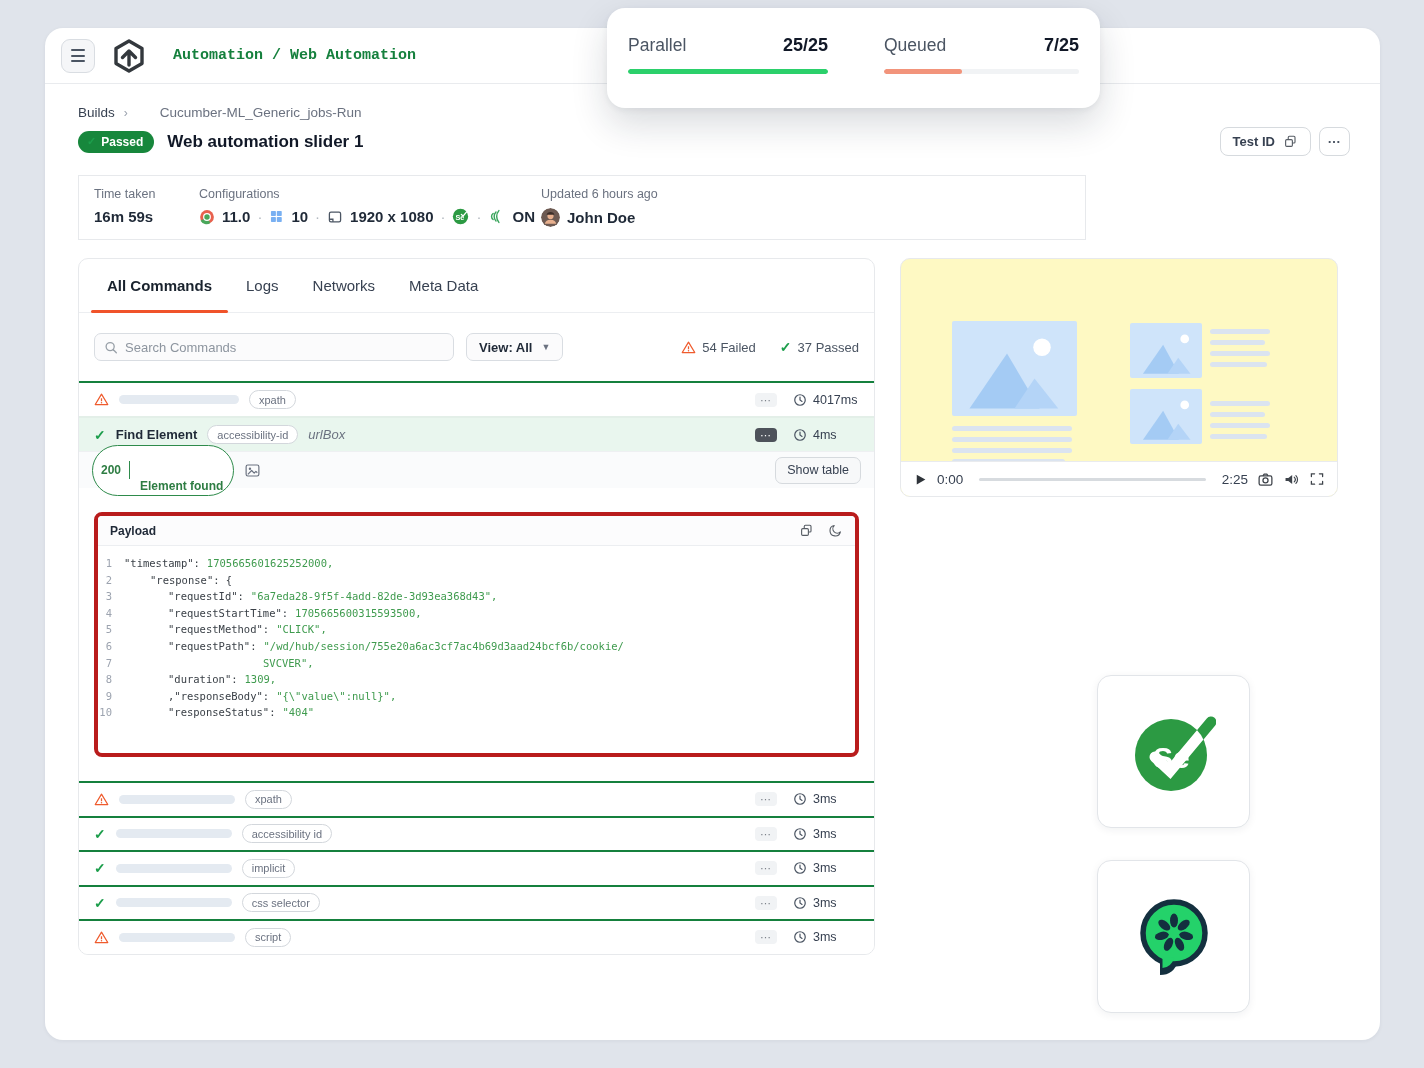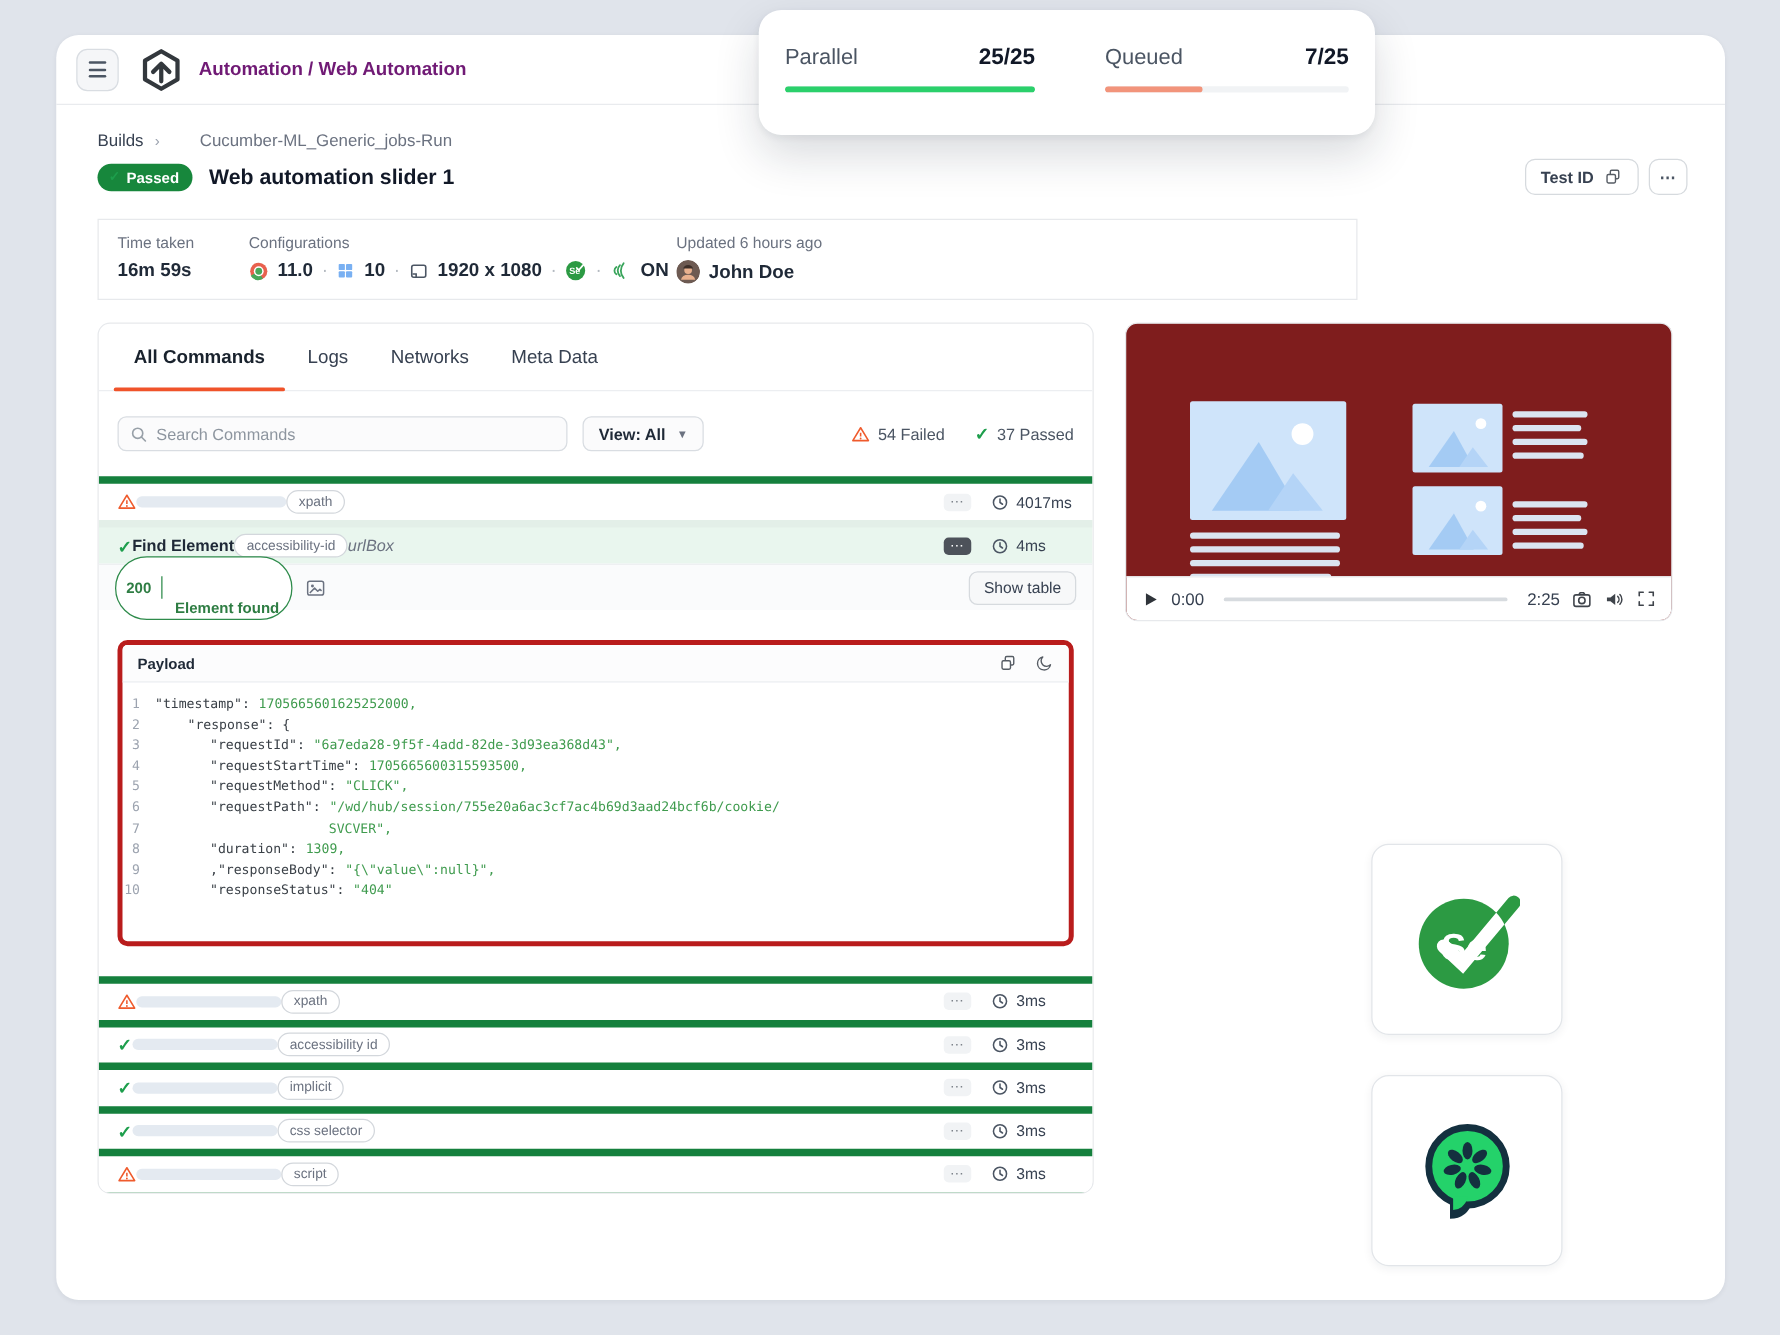--- a/index.html
+++ b/index.html
@@ -6,21 +6,21 @@
   html,body {width:1424px;height:1068px;}
   body {background:#e0e4eb;font-family:"Liberation Sans",sans-serif;position:relative;overflow:hidden;}
 
   .app {position:absolute;left:45px;top:28px;width:1335px;height:1012px;background:#fff;border-radius:18px;box-shadow:0 1px 4px rgba(20,30,50,.06);}
 
   
   .topbar {height:56px;border-bottom:1px solid #e9ebee;display:flex;align-items:center;padding:0 16px;}
   .hamburger {width:34px;height:34px;border:1px solid #d9dde2;border-radius:9px;background:#f5f6f8;display:flex;flex-direction:column;justify-content:center;align-items:center;gap:3.5px;cursor:pointer;}
   .hamburger i {display:block;width:14px;height:2px;background:#4b5563;border-radius:2px;}
   .logo {margin-left:16px;display:flex;}
-  .topbar-title {margin-left:12px;font-size:15px;font-weight:bold;color:#701a75;}
+  .topbar-title {margin-left:26px;font-size:15px;font-weight:bold;color:#15803d;font-family:Liberation Mono, monospace;}
 
   
   .crumbs {position:absolute;left:33px;top:77px;font-size:13.5px;color:#374151;display:flex;gap:9px;align-items:center;}
   .crumbs .sep {color:#9ca3af;font-size:12px;}
   .crumbs .cur {color:#6b7280;margin-left:23px;}
   .title-row {position:absolute;left:33px;top:99px;right:30px;display:flex;align-items:center;}
   .pill-passed {background:#17873c;color:#fff;font-size:12px;font-weight:bold;padding:4px 11px 4px 9px;border-radius:999px;display:flex;align-items:center;gap:5px;}
   .pill-passed .ck {font-size:11px;font-weight:bold;}
   .page-title {margin-left:13px;font-size:17px;font-weight:bold;color:#111827;}
   .title-actions {margin-left:auto;display:flex;gap:8px;}
@@ -44,21 +44,21 @@
   .toolbar {height:68px;display:flex;align-items:center;padding:0 15px;}
   .search {width:360px;height:28px;border:1px solid #d9dde2;border-radius:7px;background:#fbfbfc;display:flex;align-items:center;padding:0 9px;gap:7px;}
   .search input {border:0;outline:0;background:transparent;font-size:13px;color:#374151;width:100%;font-family:inherit;}
   .search input::placeholder {color:#8d959f;}
   .view-btn {margin-left:12px;height:28px;border:1px solid #d9dde2;border-radius:7px;background:#fbfbfc;display:flex;align-items:center;padding:0 12px;font-size:13px;color:#1f2937;font-weight:600;gap:9px;cursor:pointer;}
   .caret {color:#6b7280;font-size:9px;}
   .stats {margin-left:auto;display:flex;gap:24px;align-items:center;font-size:13px;color:#4b5563;}
   .stat {display:flex;gap:6px;align-items:center;}
   .ck {color:#1d9e4c;font-weight:bold;font-size:14px;}
 
-  .cmd-row {height:35px;border-top:6px solid #15803d;display:flex;align-items:center;padding:0 15px;gap:0;background:#fff;cursor:pointer;}
+  .cmd-row {height:35px;border-top:2px solid #15803d;display:flex;align-items:center;padding:0 15px;gap:10px;background:#fff;cursor:pointer;}
   .cmd-row.short {height:34.5px;}
   .skel {width:116px;height:9px;border-radius:5px;background:#e4eaf1;}
   .pillb {border:1px solid #d3d7dc;border-radius:999px;padding:2.5px 9px;font-size:11px;color:#6b7280;background:#fff;white-space:nowrap;}
   .row-right {margin-left:auto;display:flex;align-items:center;gap:16px;}
   .dots-chip {color:#7c828a;background:#f1f3f5;border-radius:4px;padding:0 5px;font-size:11px;line-height:14px;letter-spacing:1px;cursor:pointer;}
   .dots-chip.dark {background:#4d525a;color:#fff;}
   .durcell {width:66px;display:flex;align-items:center;gap:6px;font-size:12.5px;color:#374151;}
   .cmd-row.selected {background:#e9f6ee;border-top-color:#e3efe8;}
   .sel-name {font-size:13px;font-weight:bold;color:#1f2937;}
   .arg {font-style:italic;color:#6b7280;font-size:13px;}
@@ -76,21 +76,21 @@
   .ph-icons svg {cursor:pointer;}
   .code-area {padding:9px 0 0;font-family:"DejaVu Sans Mono",monospace;font-size:10.5px;line-height:16.6px;}
   .pl {display:flex;}
   .ln {width:26px;text-align:right;color:#9ca3af;flex:none;padding-right:12px;}
   .cs {white-space:pre;display:flex;}
   .k {color:#3a4047;}
   .v {color:#3f9b4e;margin-left:7px;}
   .ind1 {padding-left:26px;} .ind2 {padding-left:44px;} .ind3 {padding-left:132px;}
 
   
-  .video-card {position:absolute;left:855px;top:230px;width:438px;height:239px;border:1px solid #e7e9ec;border-radius:10px;background:#7f1d1d;overflow:hidden;}
+  .video-card {position:absolute;left:855px;top:230px;width:438px;height:239px;border:1px solid #e7e9ec;border-radius:10px;background:#fef9c3;overflow:hidden;}
   .canvas {position:relative;height:245px;}
   .mock-img {position:absolute;background:#cfe4fa;border-radius:2px;overflow:hidden;}
   .wline {position:absolute;height:5px;border-radius:2.5px;background:#dbe4f0;}
   .vc-bar {position:absolute;bottom:0;left:0;right:0;height:35px;border-top:1px solid #e9ebee;display:flex;align-items:center;padding:0 12px;gap:9px;background:#fff;}
   .vtime {font-size:13.5px;color:#374151;}
   .seek {flex:1;height:3px;background:#d7dbdf;border-radius:2px;margin:0 7px;cursor:pointer;}
   .vc-bar svg {cursor:pointer;flex:none;}
 
   
   .sq-card {position:absolute;width:153px;height:153px;border:1px solid #e2e5e9;border-radius:14px;background:#fff;box-shadow:0 2px 8px rgba(20,30,50,.06);display:flex;align-items:center;justify-content:center;}

